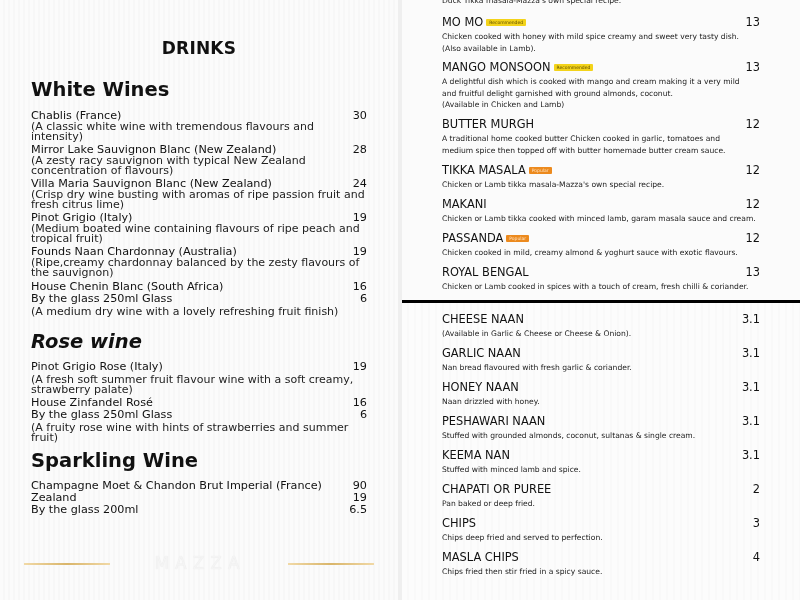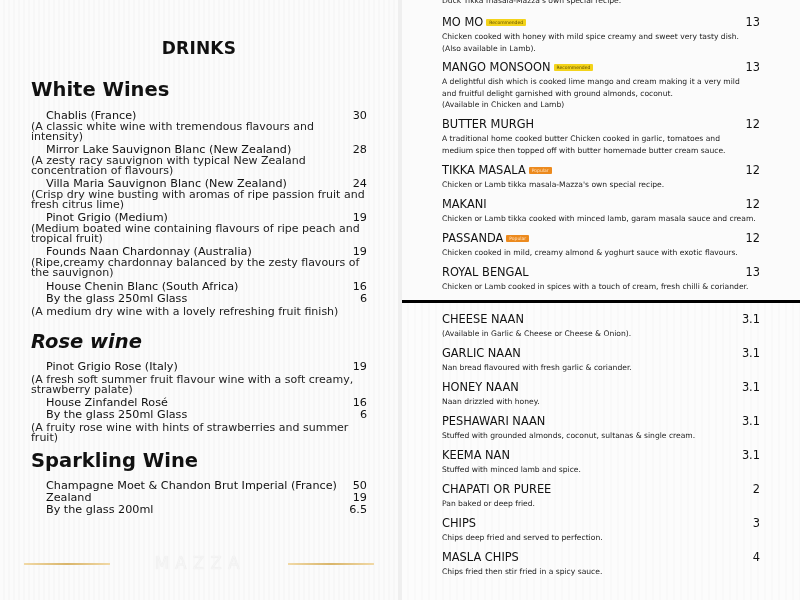--- a/index.html
+++ b/index.html
@@ -28,21 +28,21 @@
       background: repeating-linear-gradient(90deg, #fcfcfc 0px, #fcfcfc 5px, #f6f6f6 6px, #fcfcfc 7px);
     }
     .drinks-title {
       position: absolute; left: 0; width: 398px; top: 38px;
       text-align: center; font-weight: bold; font-size: 17px; letter-spacing: 0.2px;
     }
     .sec-title {
       position: absolute; left: 31px; font-weight: bold; font-size: 19.5px;
     }
     .item { position: absolute; left: 31px; width: 336px; }
-    .item .row { display: flex; justify-content: space-between; font-size: 11.2px; line-height: 12px; margin-left: 15px; }
+    .item .row { display: flex; justify-content: space-between; font-size: 11.2px; line-height: 12px; }
     .item .desc { font-size: 11px; line-height: 10px; color: #222; margin-top: 0px; }
     .item .desc.gap { margin-top: 2px; }
     .price { text-align: right; }
 
     .ritem { position: absolute; left: 40px; width: 318px; }
     .ritem .row { display: flex; justify-content: space-between; align-items: center; font-size: 11.4px; line-height: 13px; }
     .ritem .name { display: flex; align-items: center; }
     .ritem .desc { font-size: 7.6px; line-height: 11.5px; color: #222; margin-top: 2px; }
     .badge {
       display: inline-block; font-size: 4.5px; line-height: 7px; height: 7px;
@@ -87,21 +87,21 @@
   </div>
   <div class="item" style="top:178px;">
     <div class="row">
         <span>Villa Maria Sauvignon Blanc (New Zealand)</span>
         <span class="price">24</span>
       </div>
     <div class="desc">(Crisp dry wine busting with aromas of ripe passion fruit and fresh citrus lime)</div>
   </div>
   <div class="item" style="top:212px;">
     <div class="row">
-        <span>Pinot Grigio (Medium)</span>
+        <span>Pinot Grigio (Italy)</span>
         <span class="price">19</span>
       </div>
     <div class="desc">(Medium boated wine containing flavours of ripe peach and tropical fruit)</div>
   </div>
   <div class="item" style="top:246px;">
     <div class="row">
         <span>Founds Naan Chardonnay (Australia)</span>
         <span class="price">19</span>
       </div>
     <div class="desc">(Ripe,creamy chardonnay balanced by the zesty flavours of the sauvignon)</div>
@@ -137,21 +137,21 @@
         <span class="price">6</span>
       </div>
     <div class="desc gap">(A fruity rose wine with hints of strawberries and summer fruit)</div>
   </div>
 
   <div class="sec-title" style="top:449px;">Sparkling Wine</div>
 
   <div class="item" style="top:480px;">
     <div class="row">
         <span>Champagne Moet &amp; Chandon Brut Imperial (France)</span>
-        <span class="price">50</span>
+        <span class="price">90</span>
       </div>
     <div class="row">
         <span>Zealand</span>
         <span class="price">19</span>
       </div>
     <div class="row">
         <span>By the glass 200ml</span>
         <span class="price">6.5</span>
       </div>
   </div>
@@ -181,21 +181,21 @@
 
     <div class="ritem" style="top:61px;">
       <div class="row">
           <span class="name">
             <span>MANGO MONSOON</span>
             <span class="badge rec">Recommended</span>
           </span>
           <span>13</span>
         </div>
       <div class="desc">
-          <div>A delightful dish which is cooked lime mango and cream making it a very mild</div>
+          <div>A delightful dish which is cooked with mango and cream making it a very mild</div>
           <div>and fruitful delight garnished with ground almonds, coconut.</div>
           <div>(Available in Chicken and Lamb)</div>
         </div>
     </div>
 
     <div class="ritem" style="top:118px;">
       <div class="row">
           <span class="name">
             <span>BUTTER MURGH</span>
           </span>

